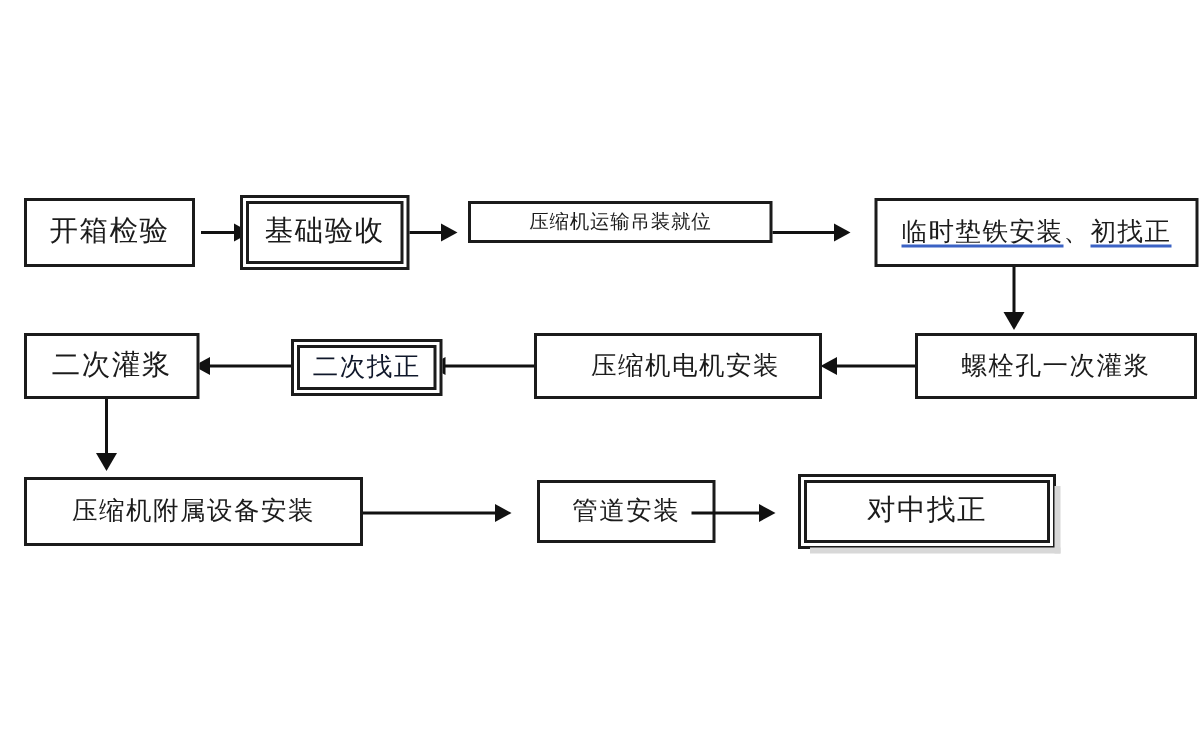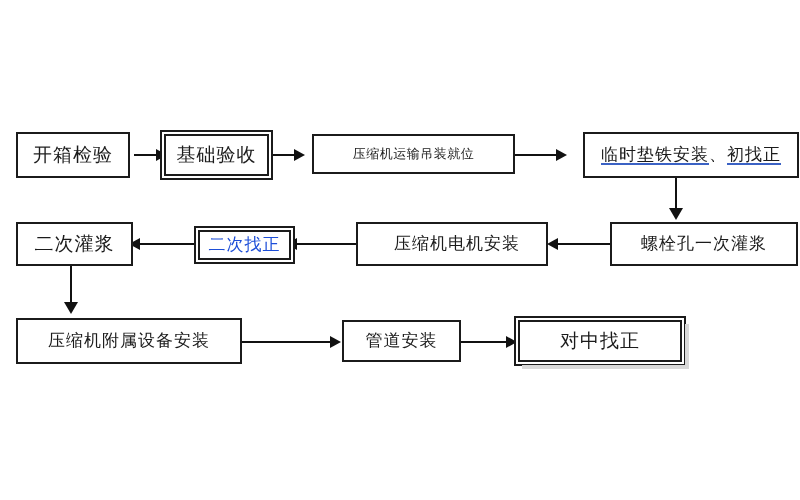--- a/index.html
+++ b/index.html
@@ -70,21 +70,21 @@
     left: 6px;
     right: -5px;
     bottom: -5px;
     height: 4px;
     background: #d8d8d8;
   }
 
   .txt-lg  { font-size: 19px; letter-spacing: 1px; }
   .txt-md  { font-size: 17px; letter-spacing: 1px; }
   .txt-sm  { font-size: 13px; letter-spacing: 0.5px; }
-  .txt-gray { color: #1d4ed8; font-family: Liberation Serif, serif; }
+  .txt-gray { color: #0f172a; font-family: Liberation Serif, serif; }
 
   .link-u {
     text-decoration: underline;
     text-decoration-color: #3b62c4;
     text-underline-offset: 3px;
     text-decoration-thickness: 2px;
   }
 
   
   .h-line {
@@ -131,21 +131,21 @@
 
   <div class="node dbl" style="left:160px; top:130px; width:113px; height:50px;justify-content:flex-end;">
     <div class="inner">
       <span class="txt-lg">基础验收</span>
     </div>
   </div>
 
   <div class="h-line" style="left:273px; top:154px; width:22px;"></div>
   <div class="arrow-r" style="left:294px; top:149px;"></div>
 
-  <div class="node txt-sm" style="left:312px; top:134px; width:203px; height:40px;">
+  <div class="node txt-sm" style="left:312px; top:134px; width:203px; height:28px;">
     <span>压缩机运输吊装就位</span>
   </div>
 
   <div class="h-line" style="left:515px; top:154px; width:42px;"></div>
   <div class="arrow-r" style="left:556px; top:149px;"></div>
 
   <div class="node" style="left:568px; top:132px; width:216px; height:46px;margin-left:15px;">
     <span class="txt-md">
       <span class="link-u">临时垫铁安装</span><span>、</span><span class="link-u">初找正</span>
     </span>
@@ -184,26 +184,26 @@
   <div class="v-line" style="left:70px; top:266px; height:40px;"></div>
   <div class="arrow-d" style="left:64px; top:302px;"></div>
 
   <div class="node txt-md" style="left:16px; top:318px; width:226px; height:46px;">
     <span>压缩机附属设备安装</span>
   </div>
 
   <div class="h-line" style="left:242px; top:341px; width:89px;"></div>
   <div class="arrow-r" style="left:330px; top:336px;"></div>
 
-  <div class="node txt-md" style="left:342px; top:320px; width:119px; height:42px;">
+  <div class="node txt-md" style="left:358px; top:320px; width:119px; height:42px;">
     <span>管道安装</span>
   </div>
 
   <div class="h-line" style="left:461px; top:341px; width:46px;"></div>
   <div class="arrow-r" style="left:506px; top:336px;"></div>
 
-  <div class="node dbl shadow-edge" style="left:514px; top:316px; width:172px; height:50px;">
+  <div class="node dbl shadow-edge" style="left:532px; top:316px; width:172px; height:50px;">
     <div class="inner">
       <span class="txt-lg">对中找正</span>
     </div>
   </div>
 
 </div>
 
 </body></html>

